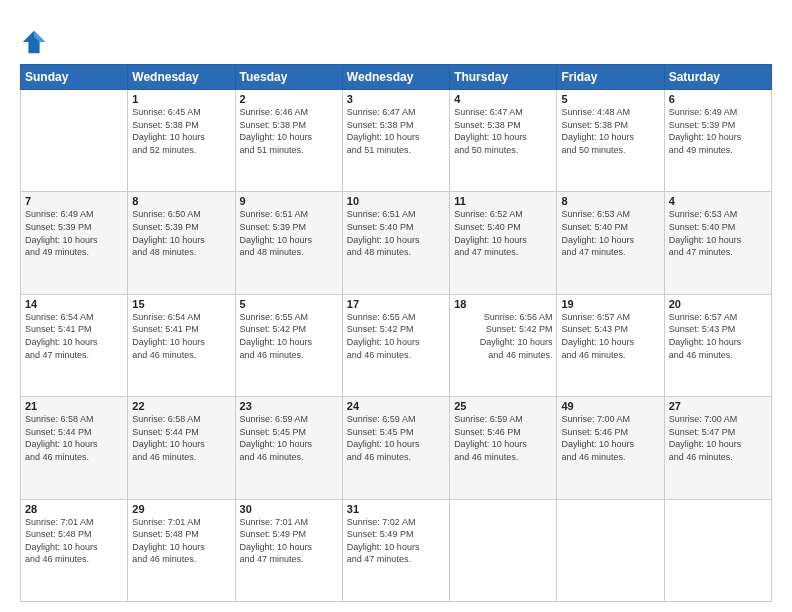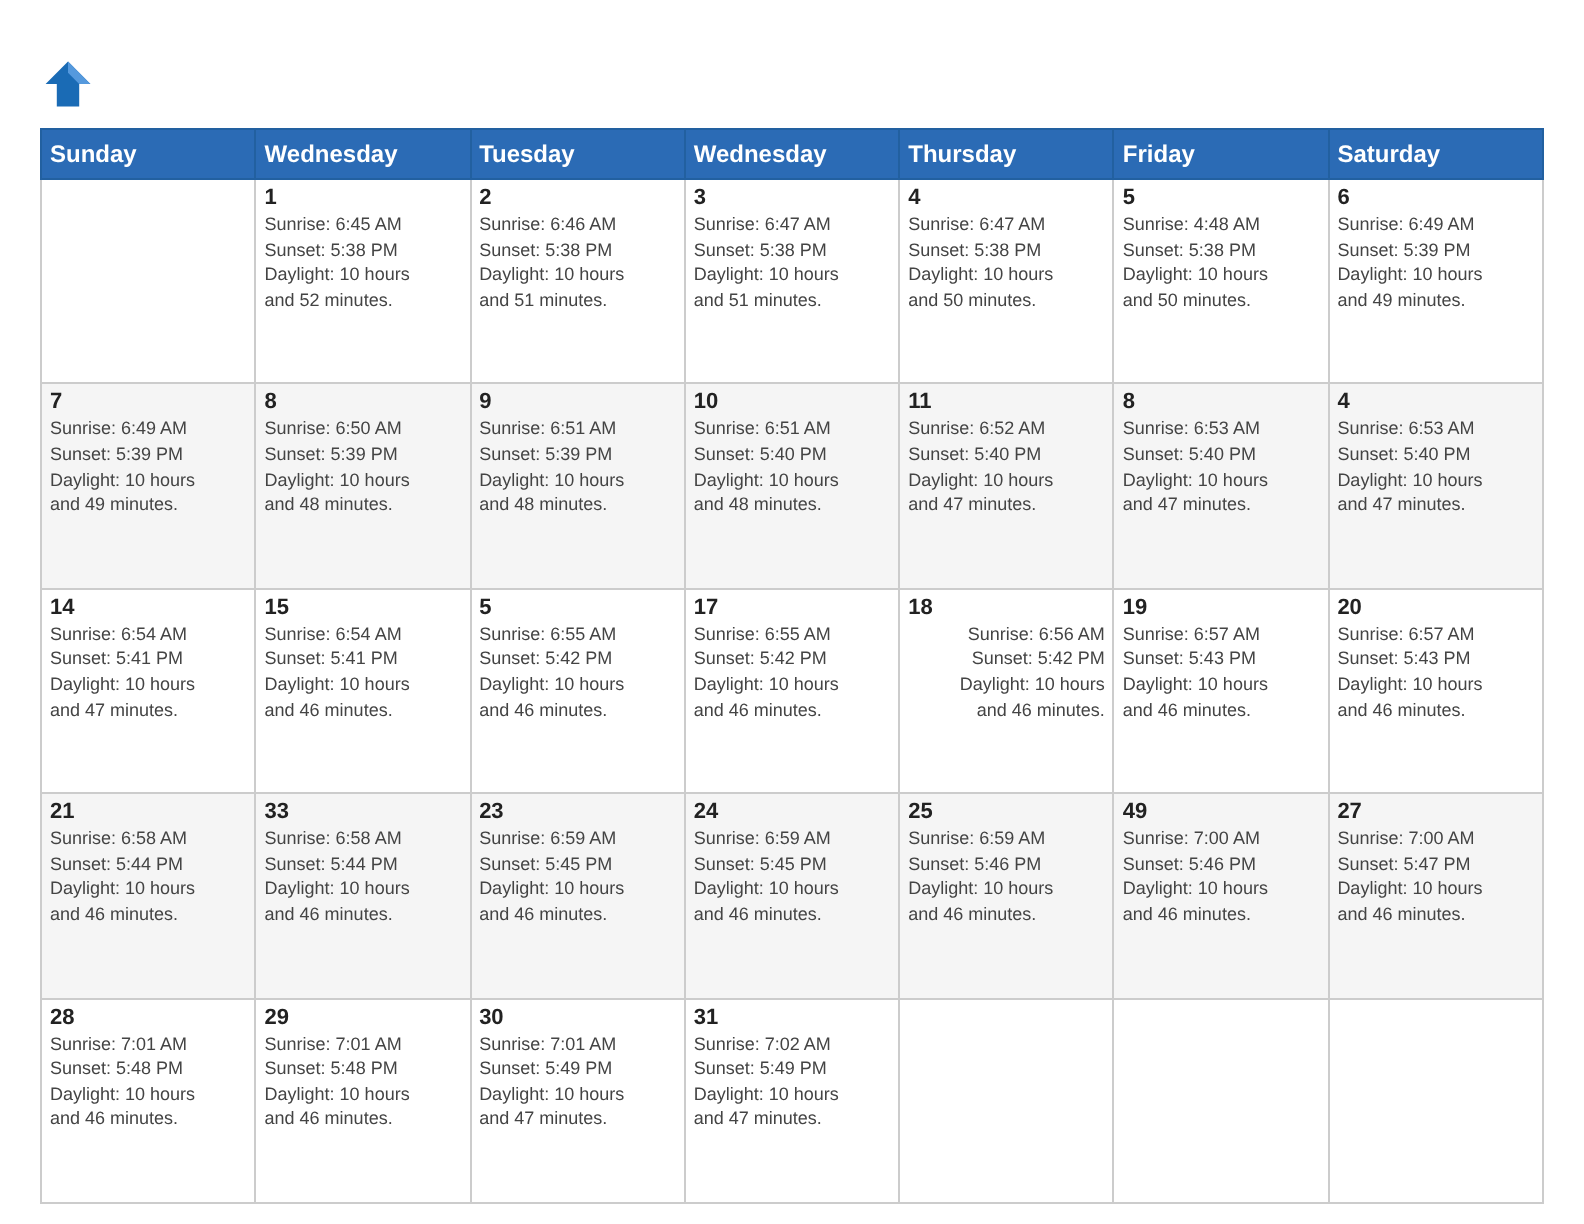--- a/index.html
+++ b/index.html
@@ -282,21 +282,21 @@
         </tr>
         <tr>
           <td>
             <span class="day-num">21</span>
             <div class="day-info" style="white-space: pre-line;">Sunrise: 6:58 AM
 Sunset: 5:44 PM
 Daylight: 10 hours
 and 46 minutes.</div>
           </td>
           <td>
-            <span class="day-num">33</span>
+            <span class="day-num">22</span>
             <div class="day-info" style="white-space: pre-line;">Sunrise: 6:58 AM
 Sunset: 5:44 PM
 Daylight: 10 hours
 and 46 minutes.</div>
           </td>
           <td>
             <span class="day-num">23</span>
             <div class="day-info" style="white-space: pre-line;">Sunrise: 6:59 AM
 Sunset: 5:45 PM
 Daylight: 10 hours

